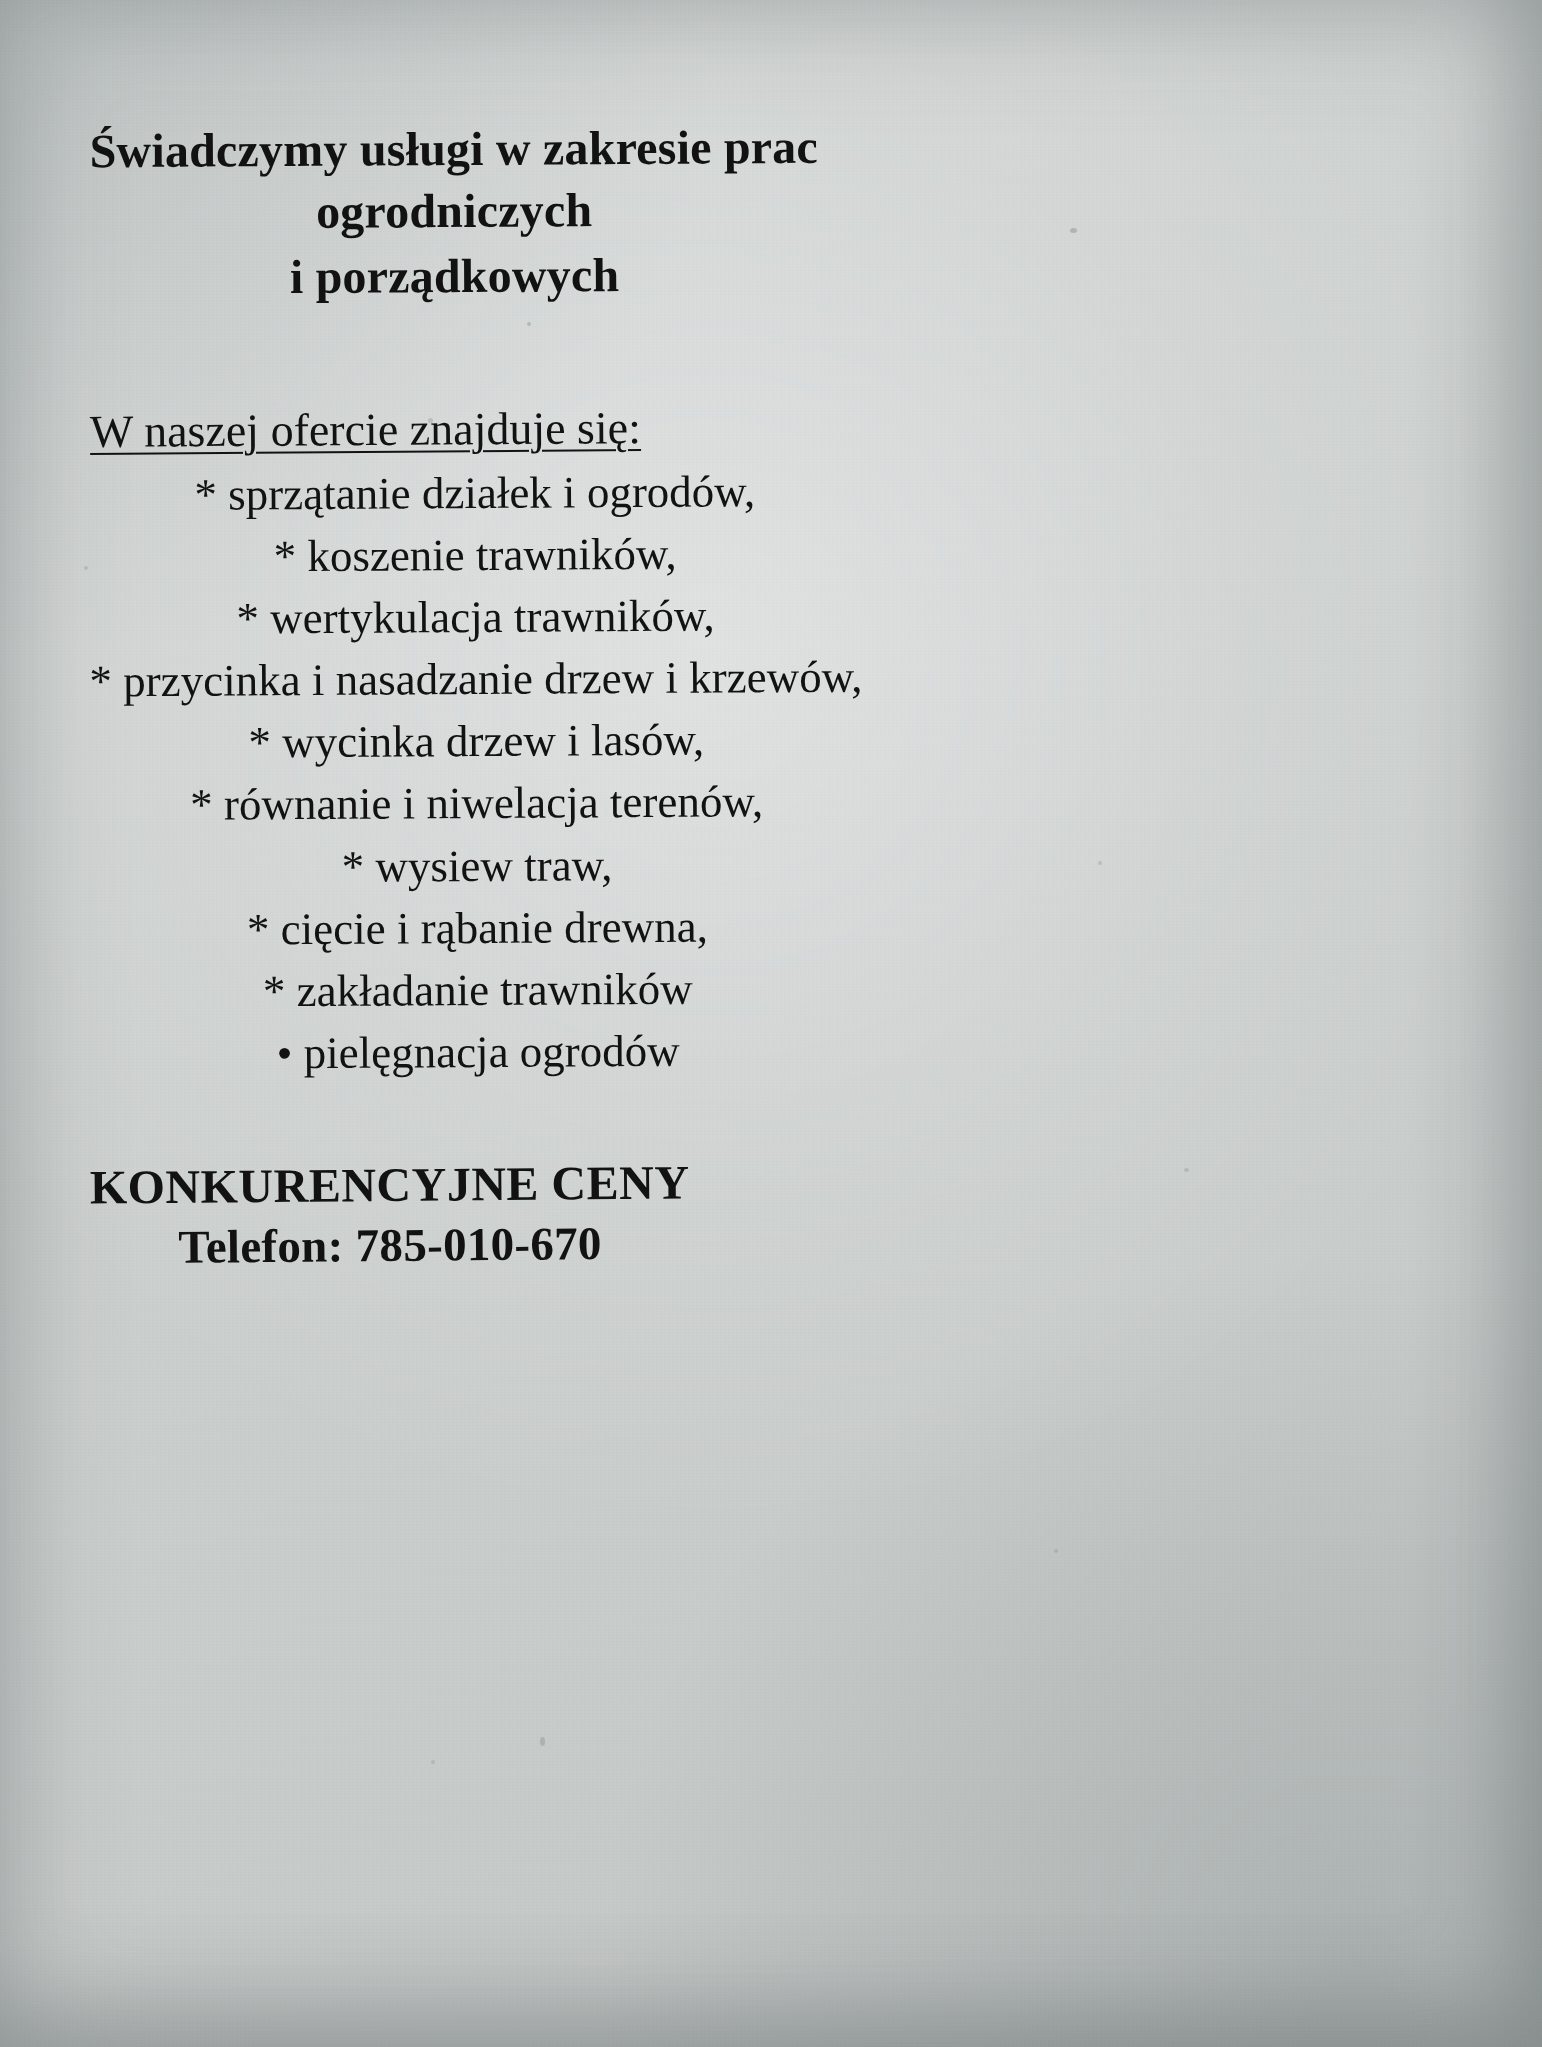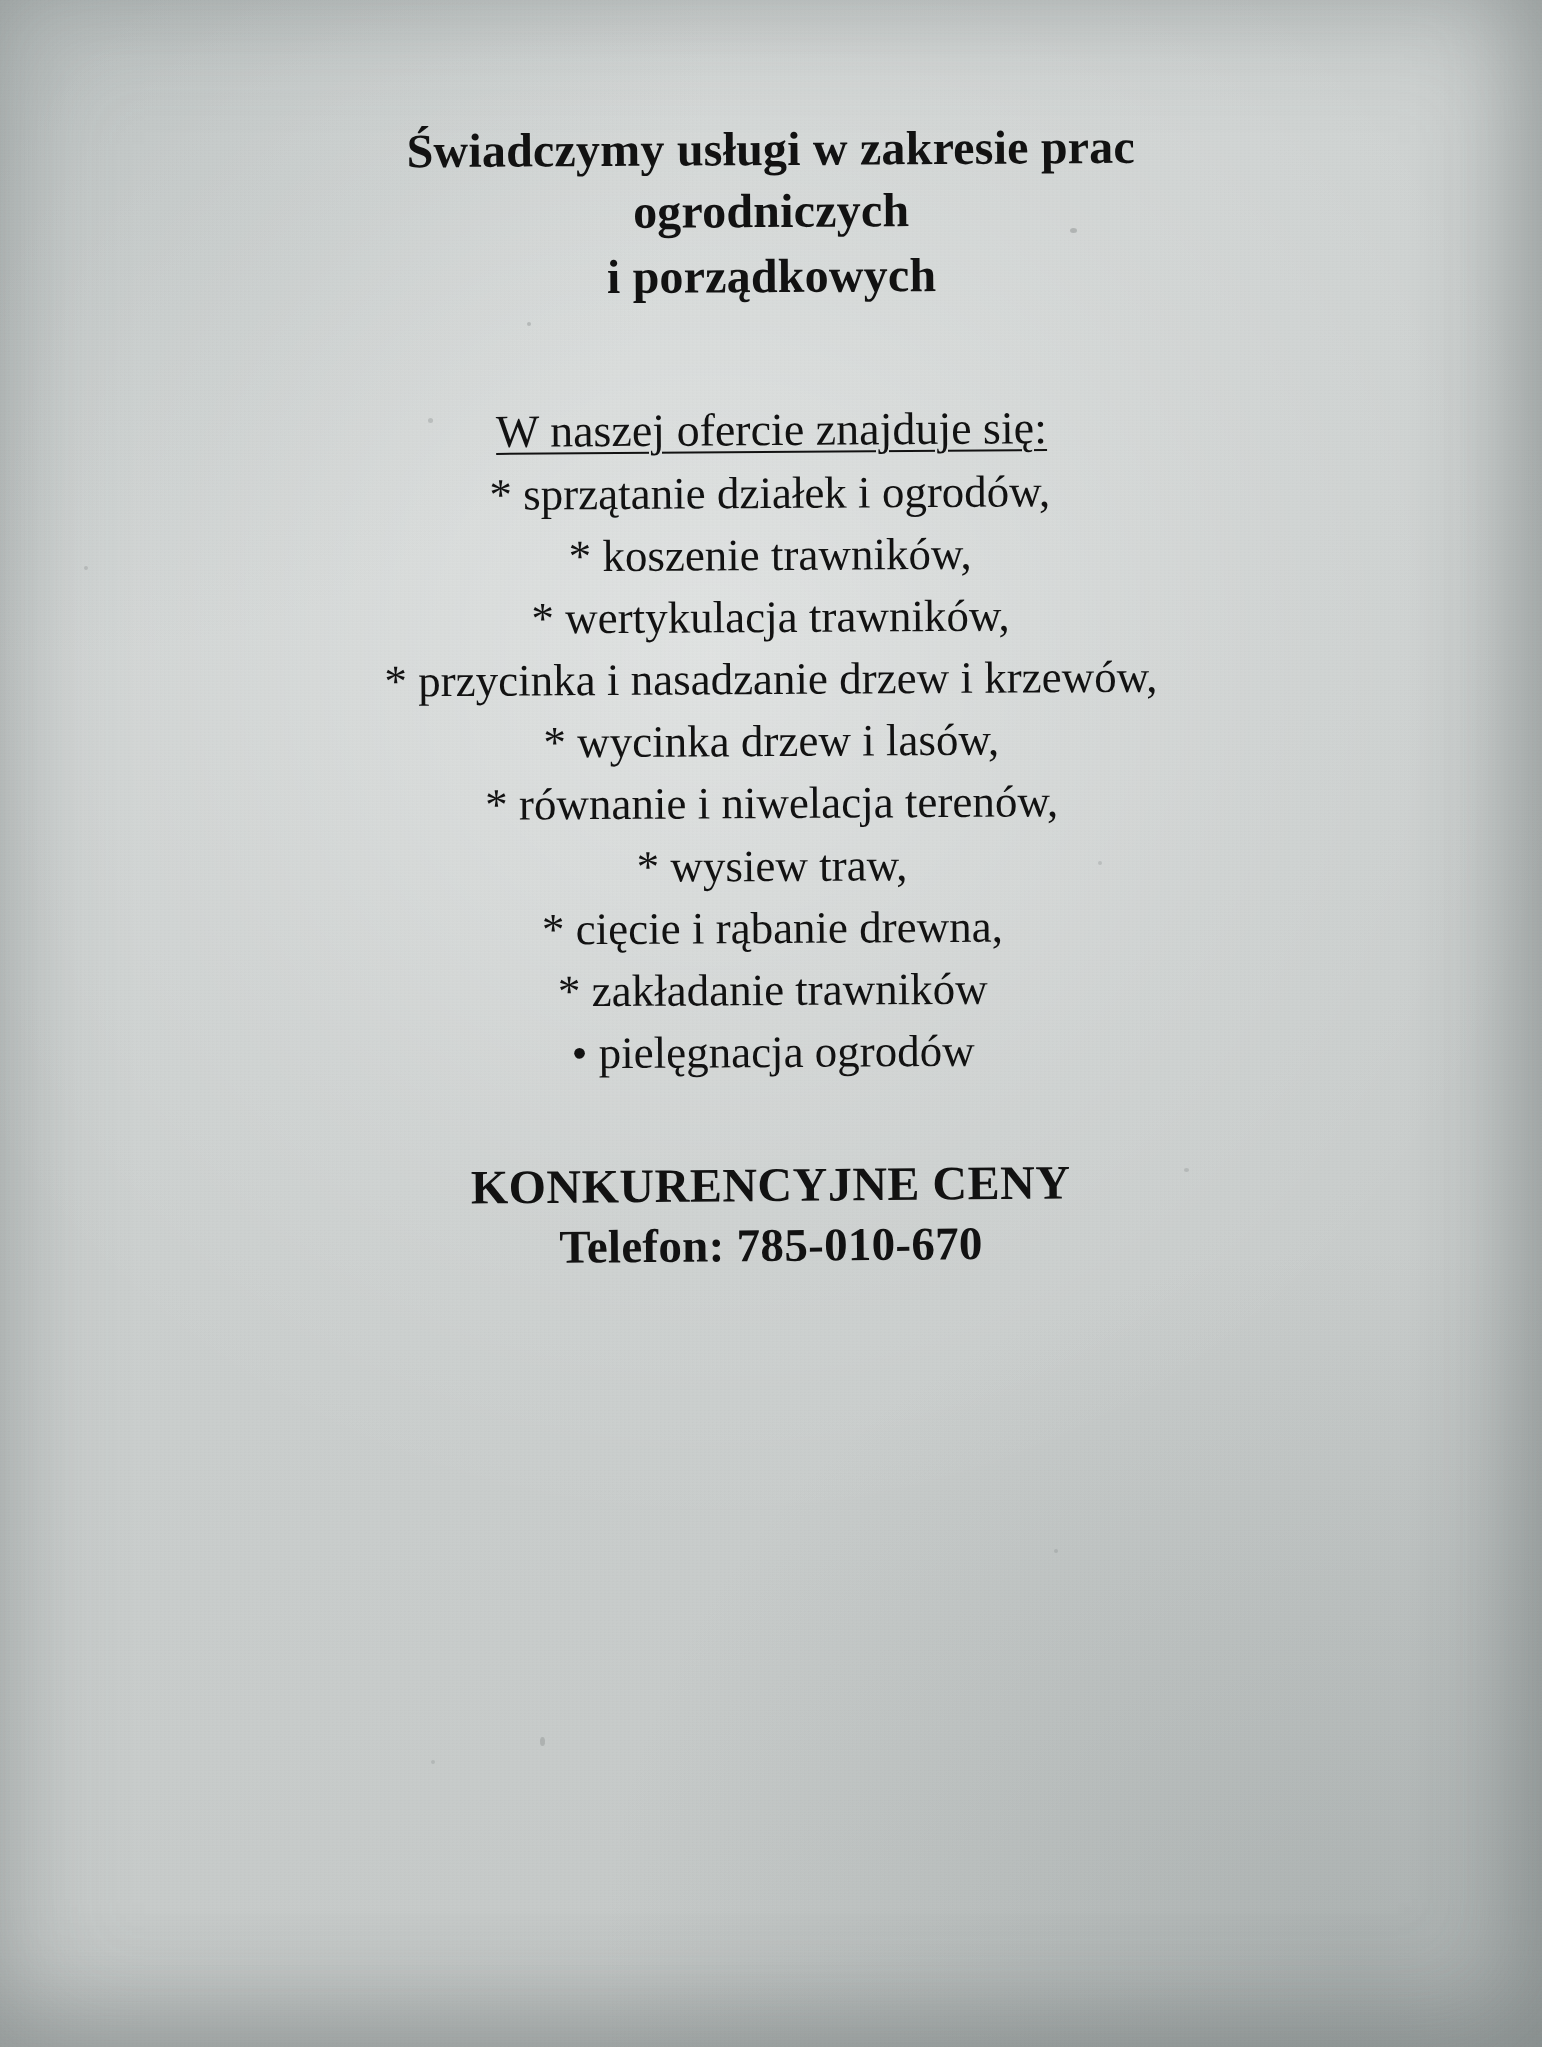--- a/index.html
+++ b/index.html
@@ -41,21 +41,21 @@
     inset: 0;
     pointer-events: none;
     box-shadow: inset 0 0 120px rgba(90,98,98,0.35), inset -30px -40px 90px rgba(80,88,88,0.25);
   }
 
   .sheet {
     position: absolute;
     inset: 0;
     display: flex;
     flex-direction: column;
-    align-items: center;
+    align-items: flex-start;
     text-align: center;
     padding: 0 90px;
     box-sizing: border-box;
   }
 
   .headline {
     margin-top: 118px;
     font-weight: bold;
     font-size: 47px;
     line-height: 1.30;

